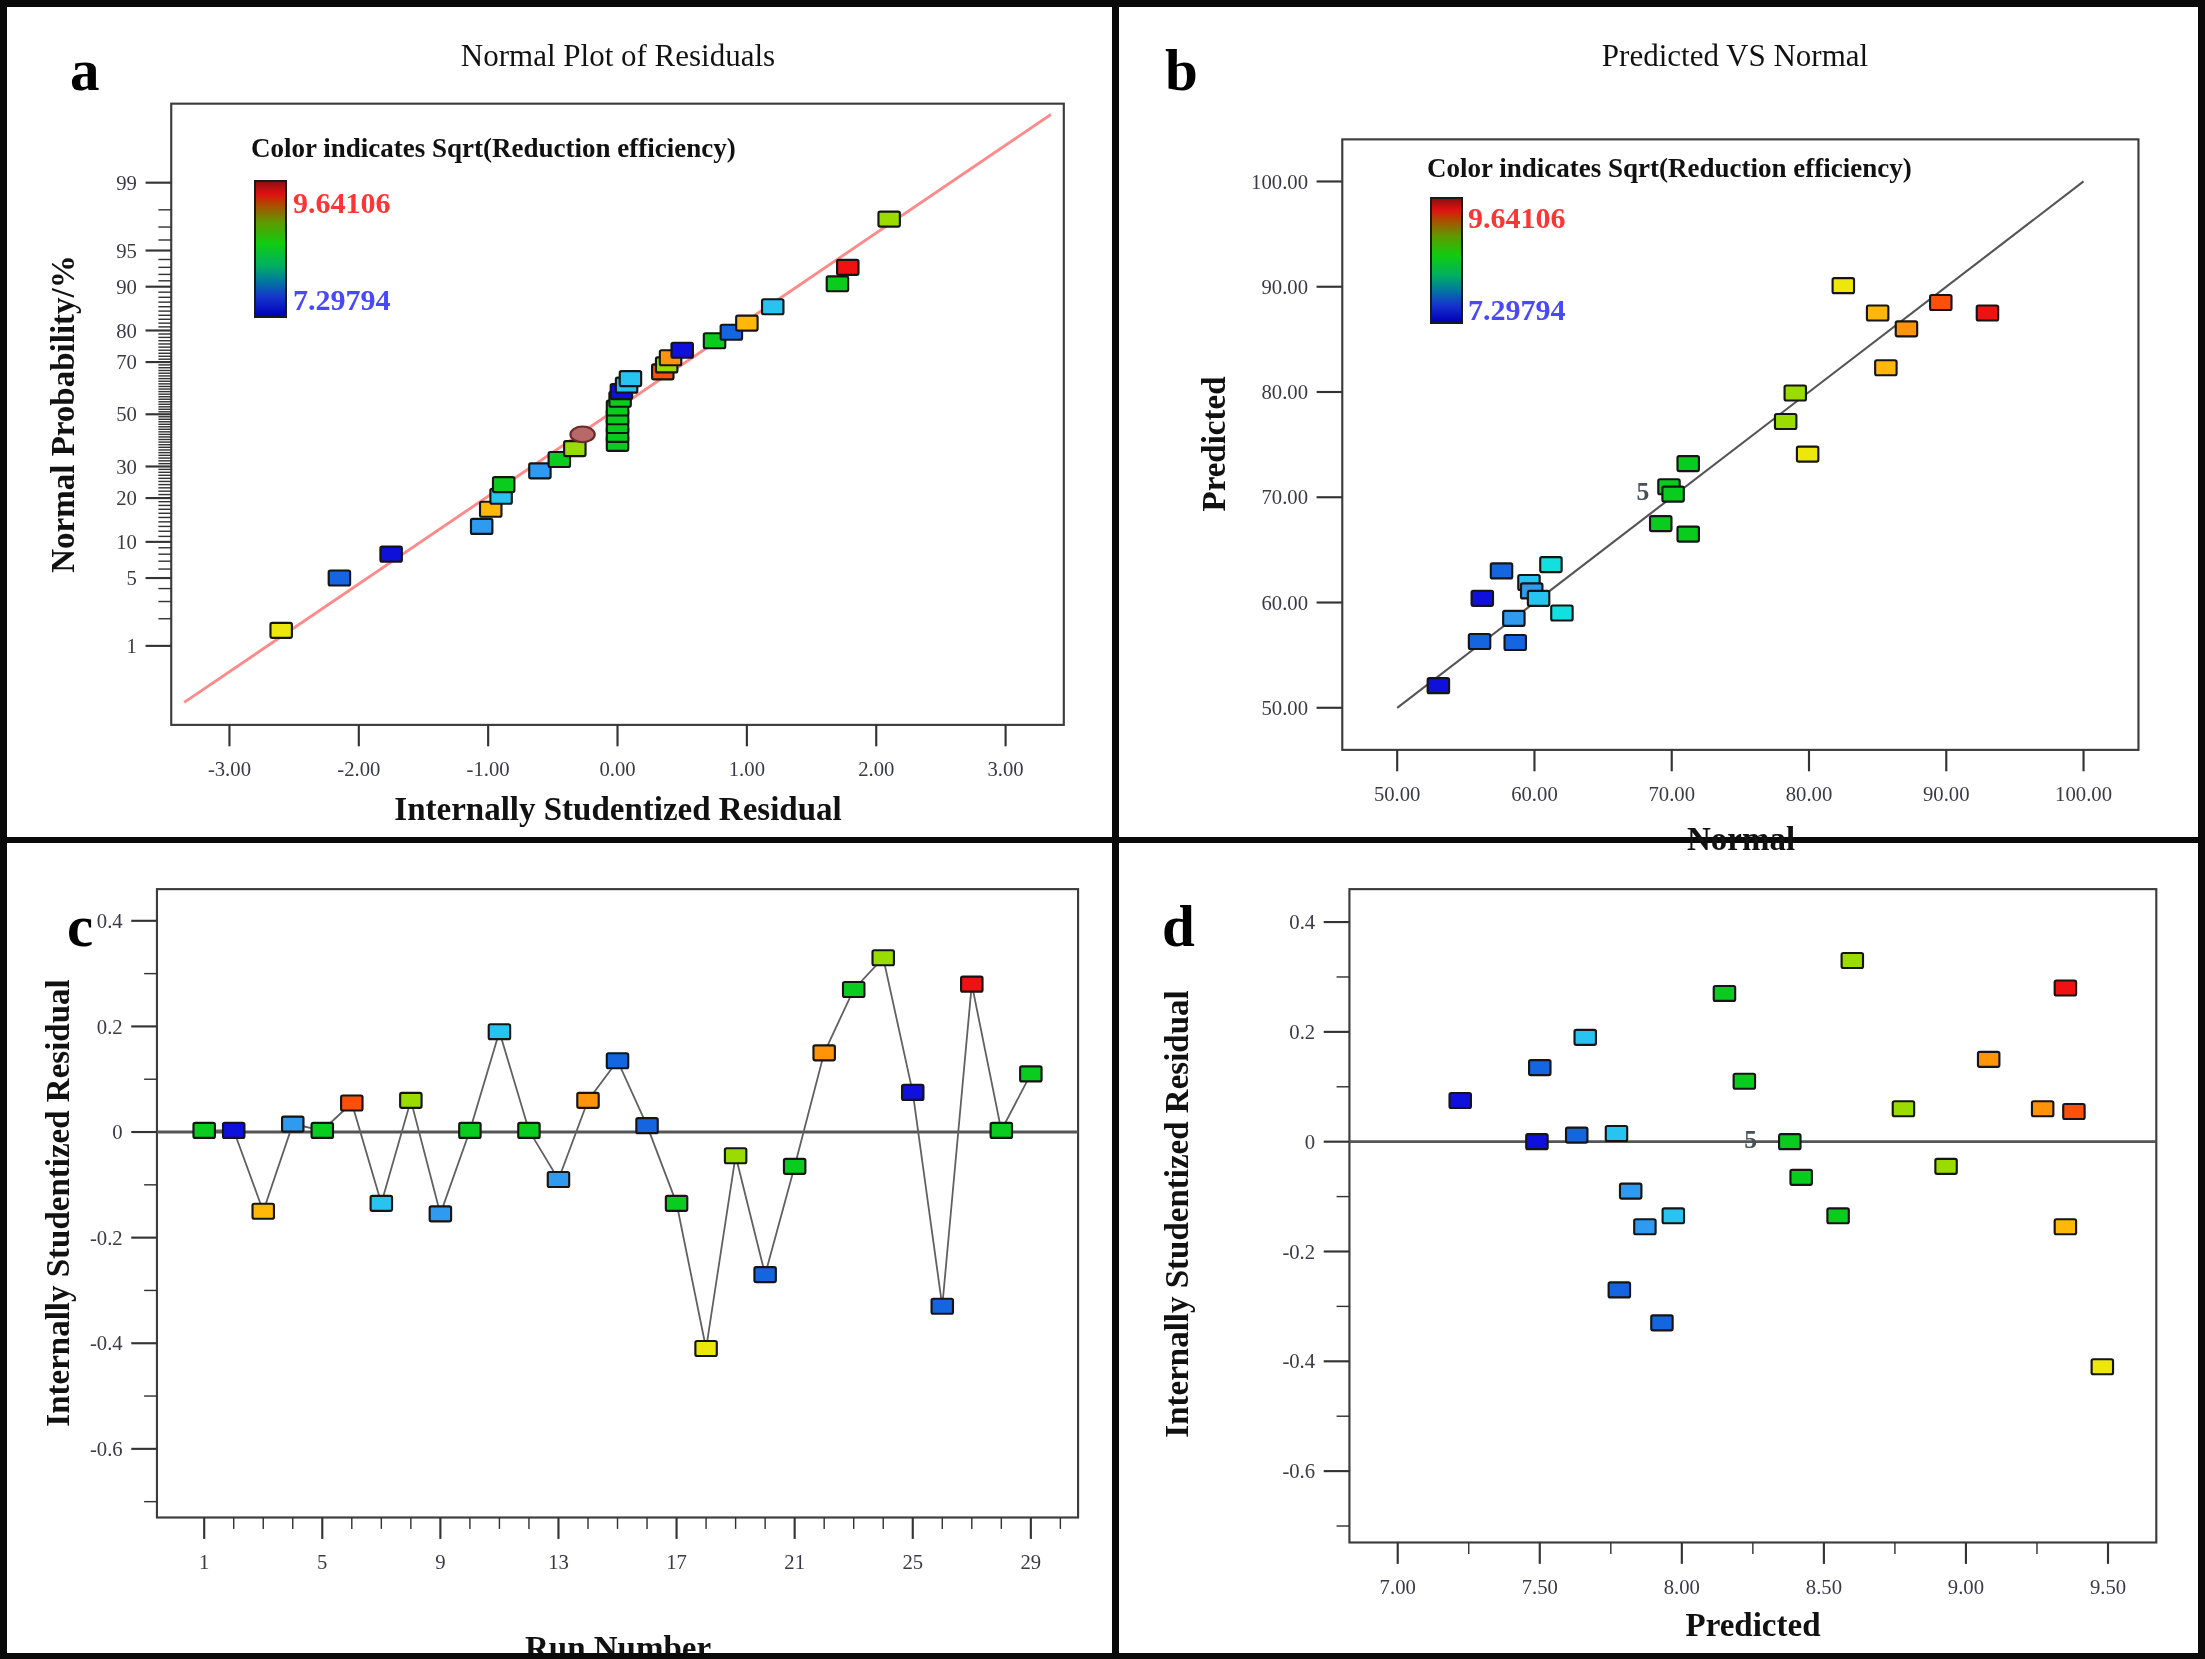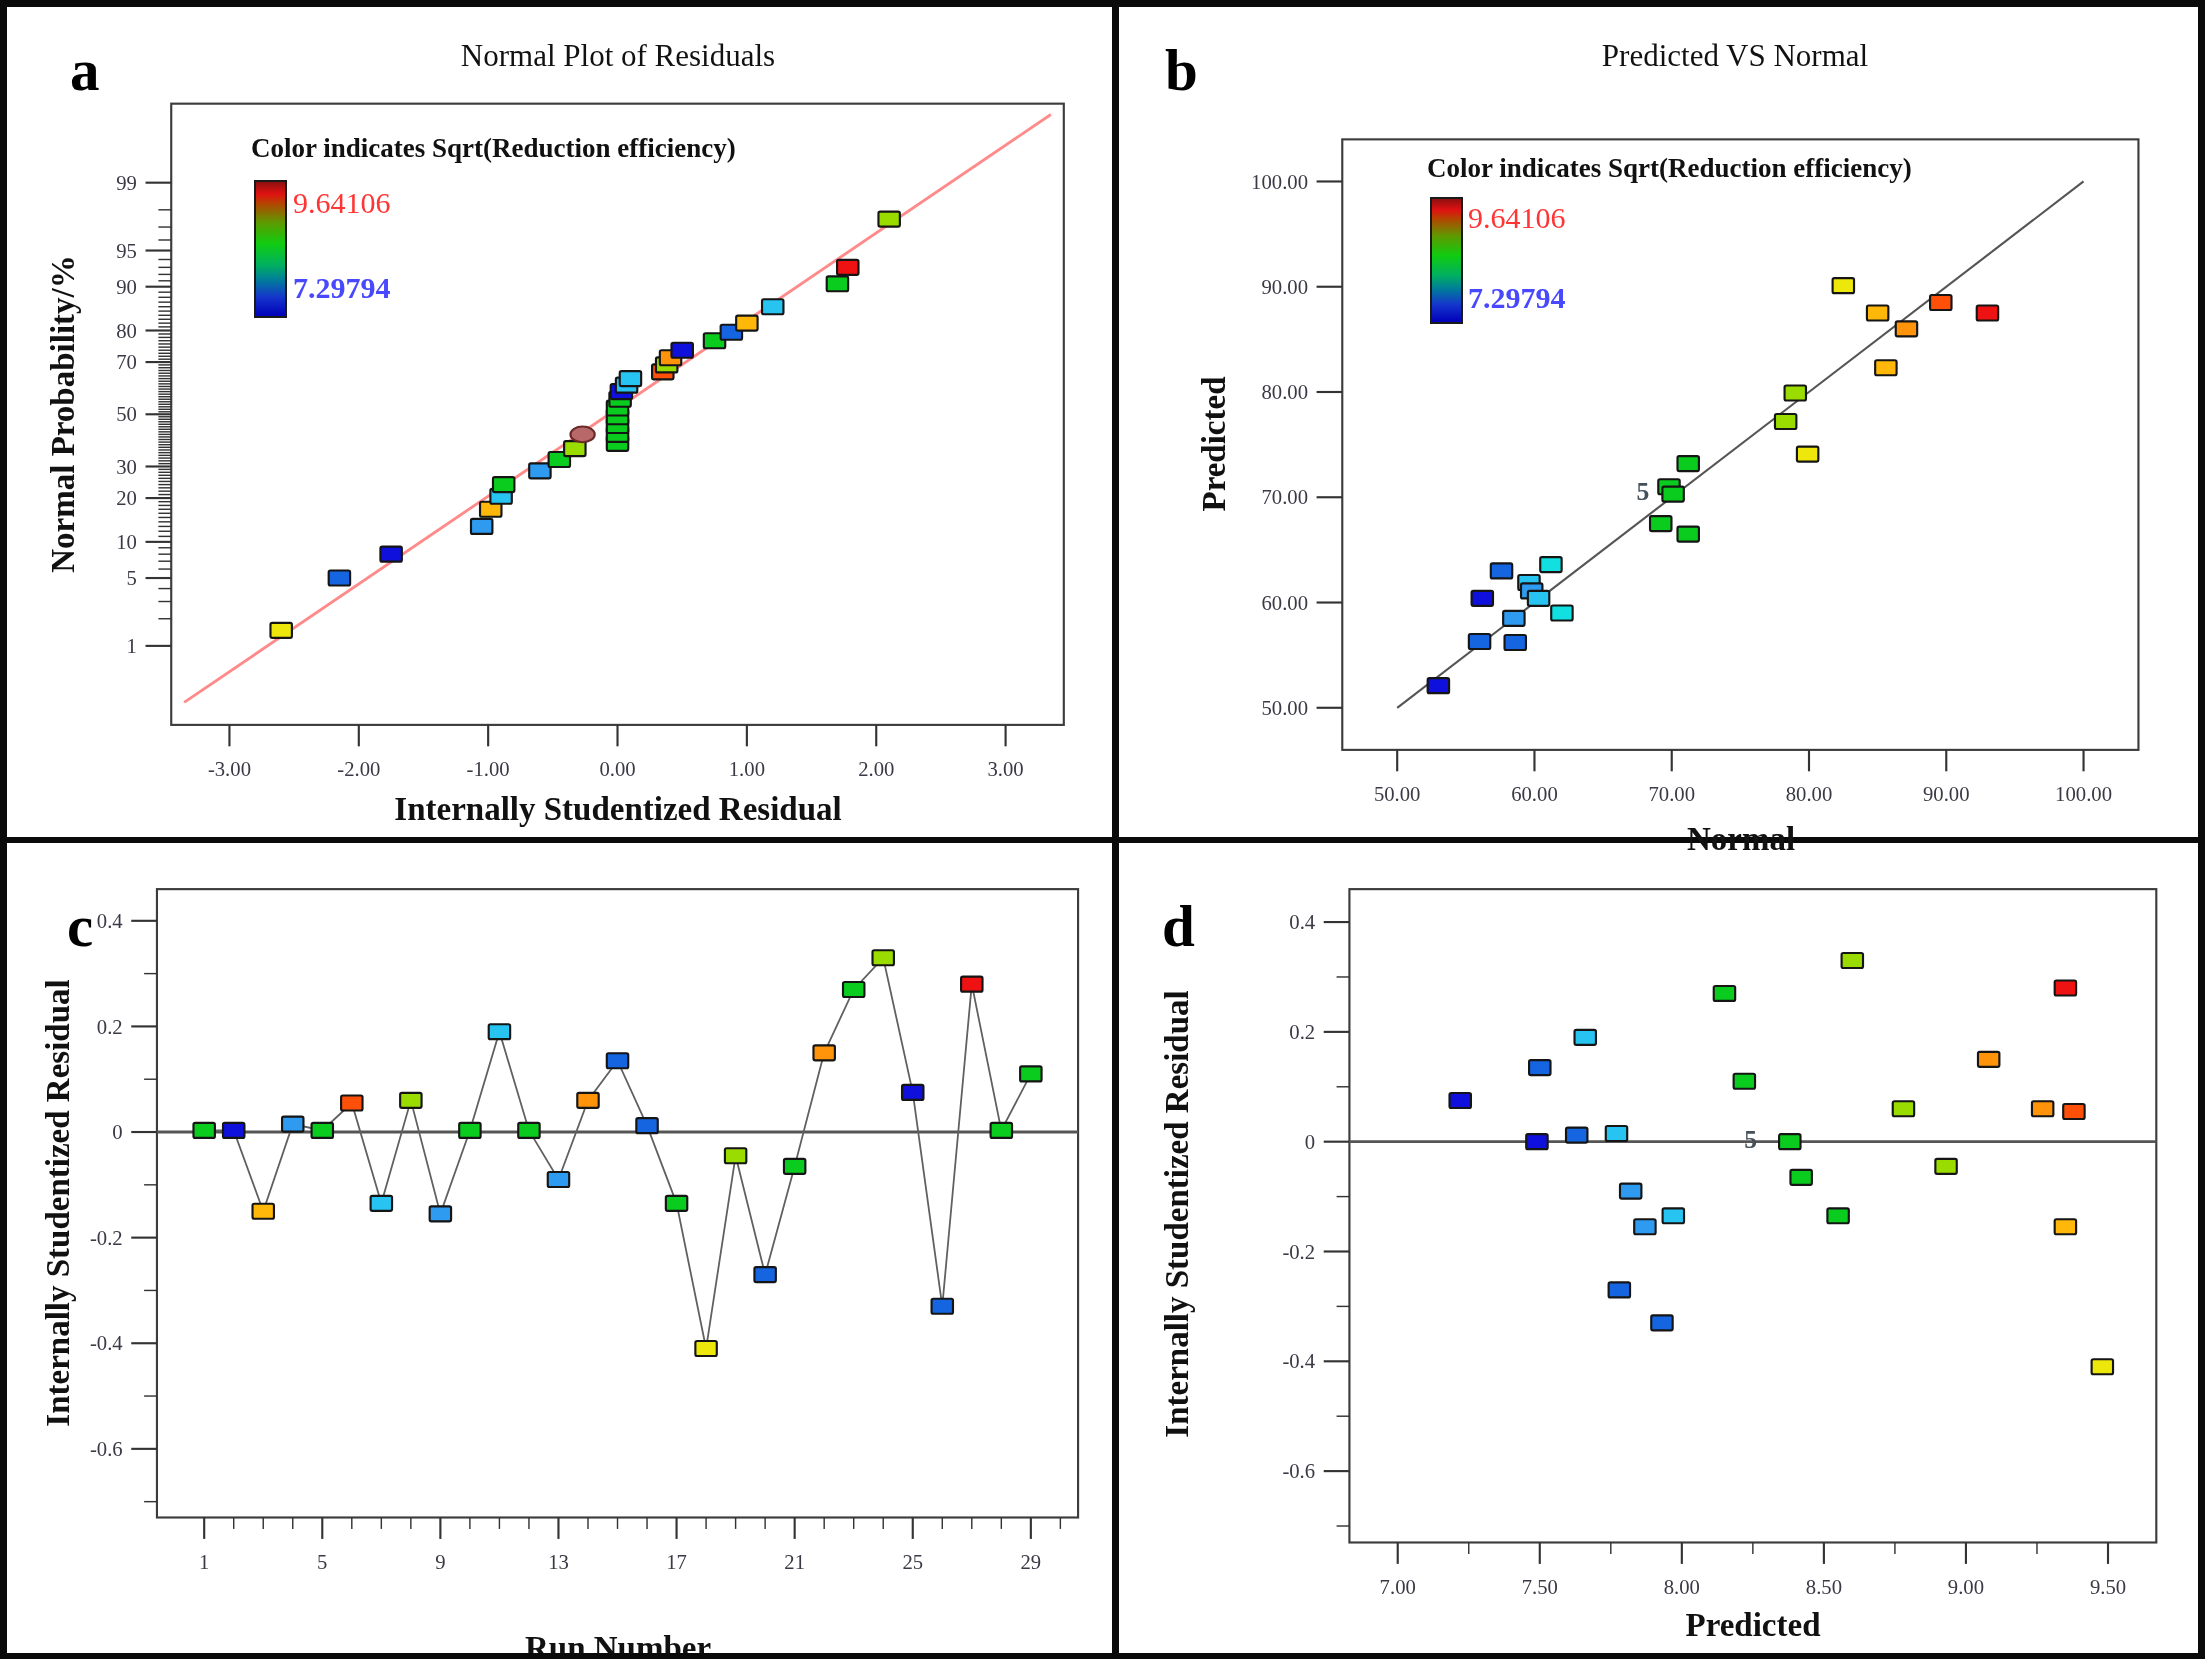--- a/index.html
+++ b/index.html
@@ -6,22 +6,22 @@
   .canvas{position:relative;width:2205px;height:1660px;background:#ffffff;
           border:7.1px solid #0a0a0a;box-sizing:border-box;overflow:hidden;
           font-family:"Liberation Serif",serif;}
   .vdiv{position:absolute;background:#0a0a0a;}
   .hdiv{position:absolute;background:#0a0a0a;}
   .letter{position:absolute;font-weight:bold;font-size:59px;color:#000;line-height:1;}
   .title{position:absolute;transform:translateX(-50%);font-weight:normal;font-size:31px;color:#111;white-space:nowrap;text-align:right;}
   .xlabel{position:absolute;transform:translateX(-50%);font-weight:bold;font-size:33px;color:#111;white-space:nowrap;}
   .ylabel{position:absolute;transform:translate(-50%,-50%) rotate(-90deg);font-weight:bold;font-size:33px;color:#111;white-space:nowrap;}
   .legtitle{position:absolute;font-weight:bold;font-size:27px;color:#111;white-space:nowrap;}
-  .legmax{position:absolute;font-weight:normal;font-size:30px;color:#ff3434;}
-  .legmin{position:absolute;font-weight:bold;font-size:30px;color:#4848ff;}
+  .legmax{position:absolute;font-weight:bold;font-size:30px;color:#ff3434;}
+  .legmin{position:absolute;font-weight:bold;font-size:30px;color:#4848ff;margin-top:12px;}
   .colorbar{position:absolute;border:2.1px solid #1a1a1a;
     background:linear-gradient(180deg,#8f1010 0%,#e01111 9%,#b44400 16%,#5f9900 30%,
                #10cc10 46%,#00b060 62%,#007d9a 73%,#1535cc 86%,#0000b8 100%);}
   svg text.tick{font-family:"Liberation Serif",serif;font-size:29px;fill:#3a3a46;}
   svg text.overlap{font-family:"Liberation Serif",serif;font-size:36px;font-weight:bold;fill:#44505a;}
 </style>
 </head>
 <body>
 
 <div class="canvas">

